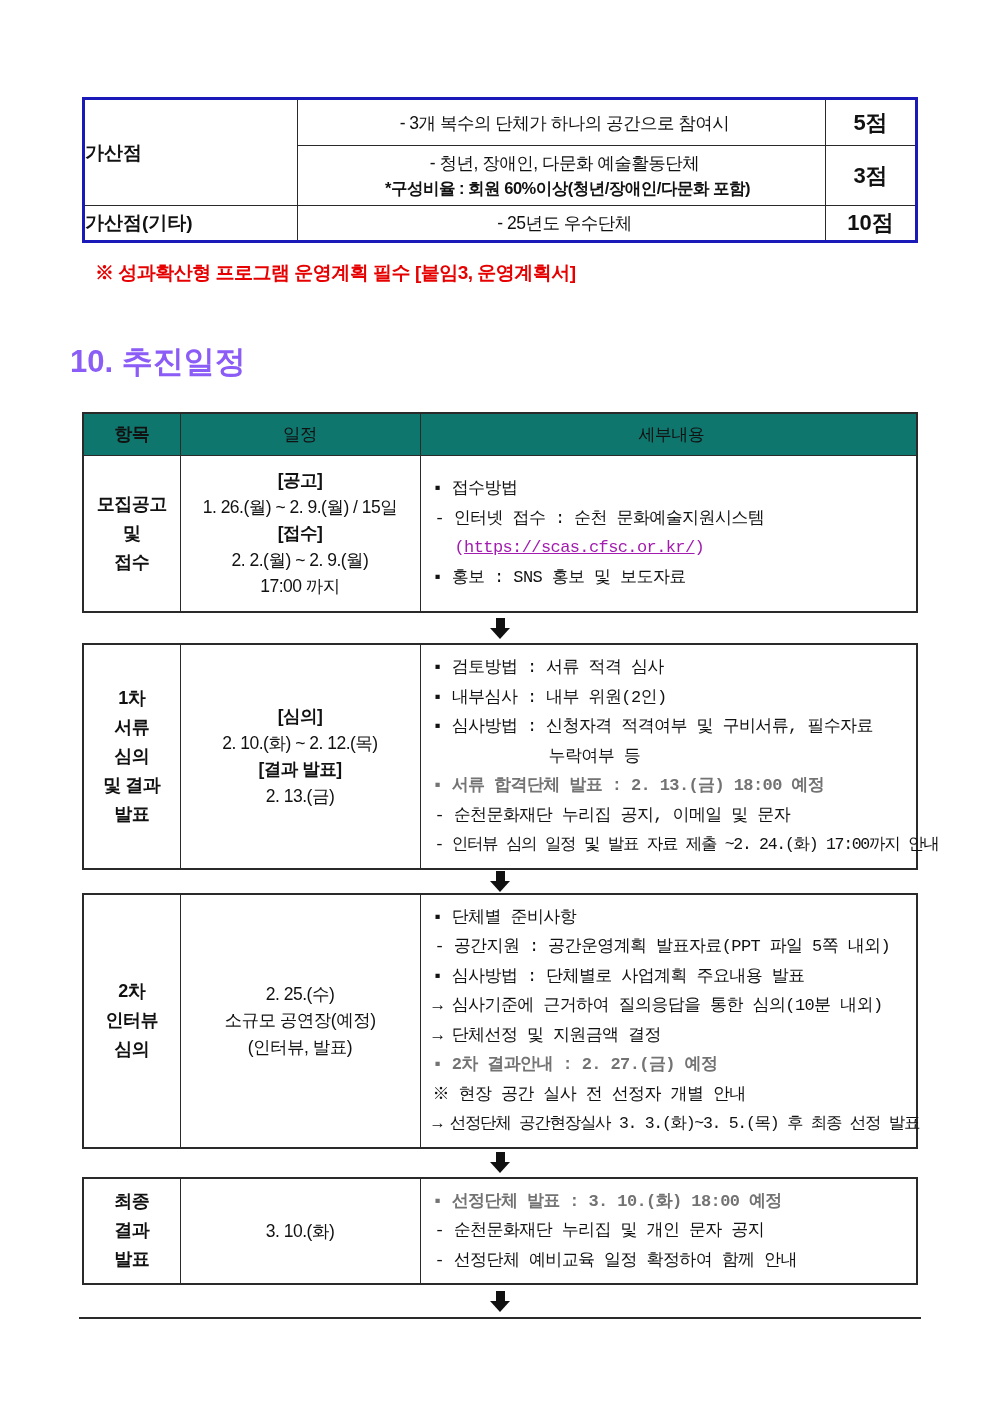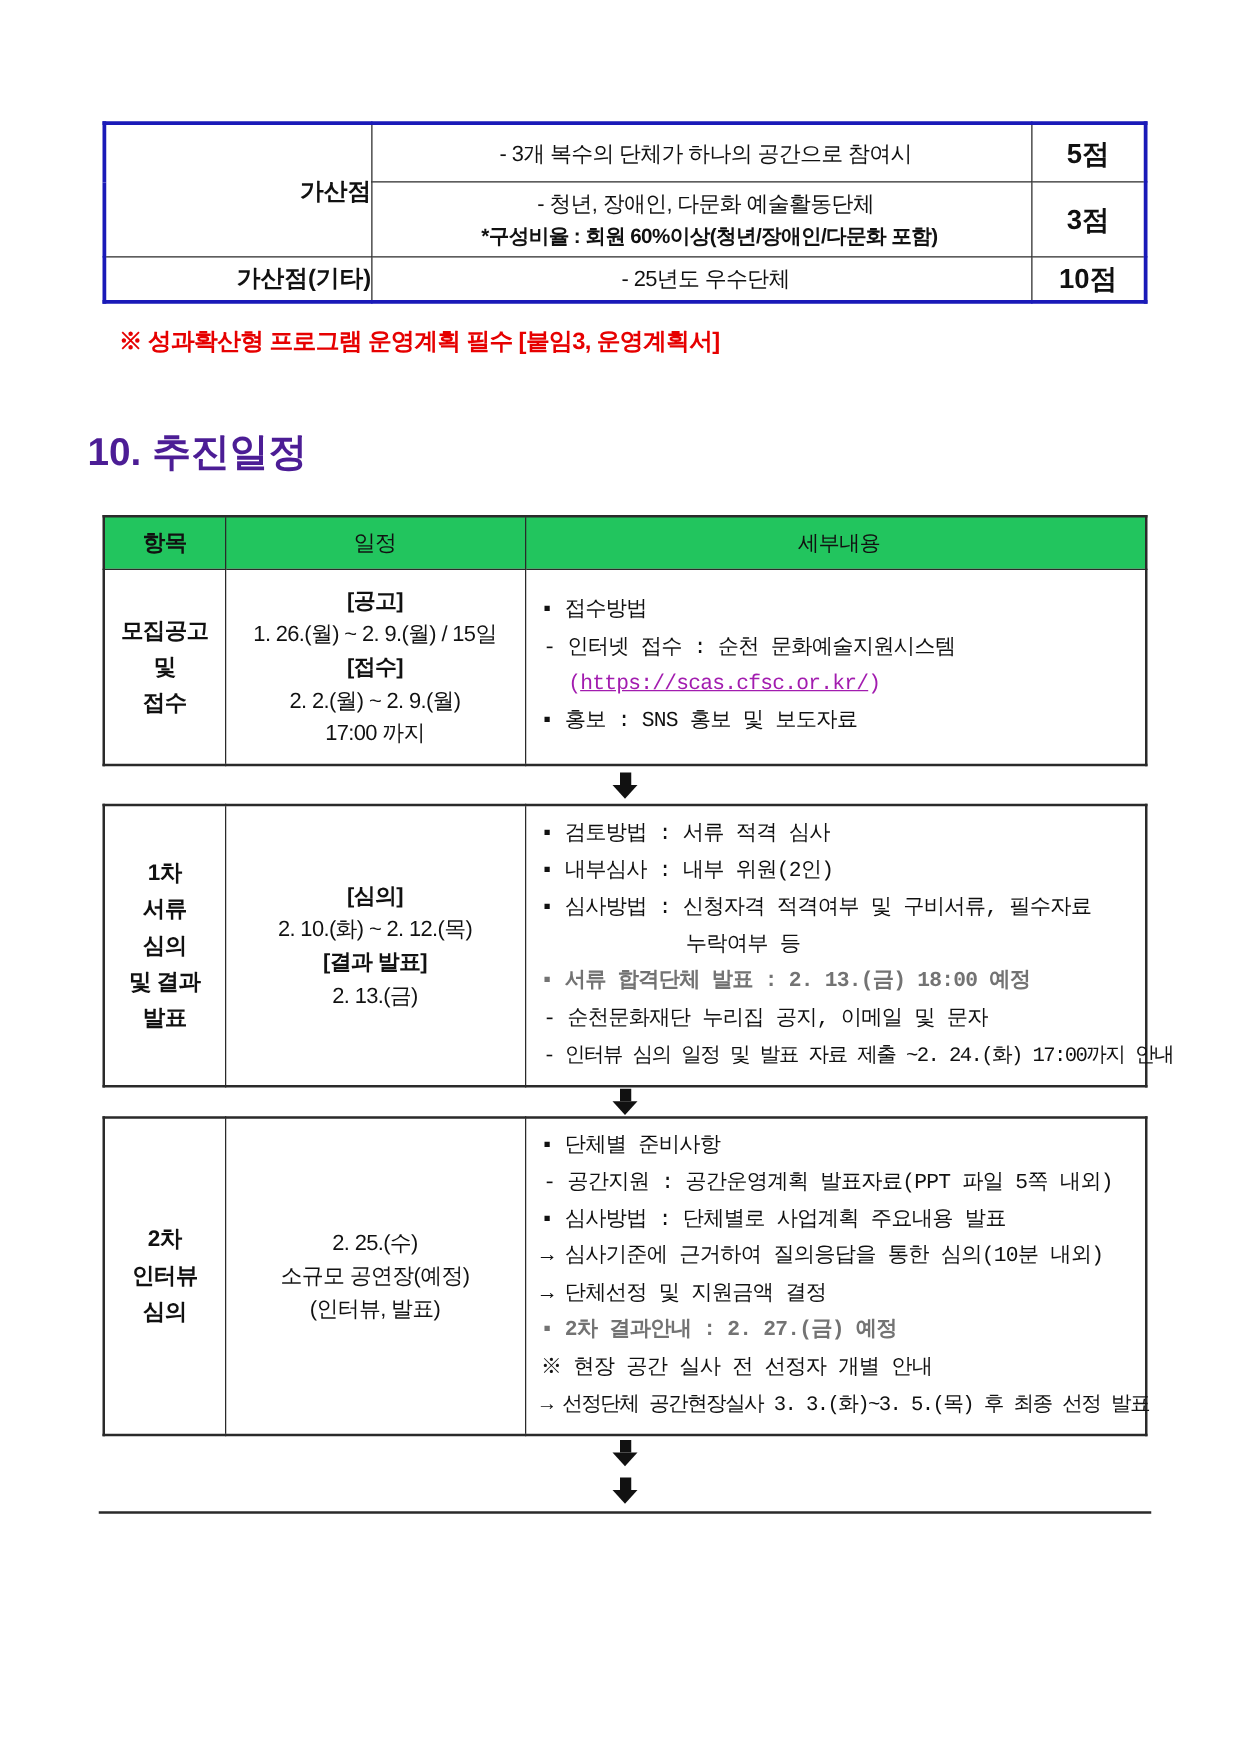--- a/index.html
+++ b/index.html
@@ -16,21 +16,21 @@
   table { border-collapse: collapse; }
   .bonus-table {
     width: 836px;
     border: 3px solid #1a1ab8;
   }
   .bonus-table td {
     border: 1.5px solid #2a2a2a;
     vertical-align: middle;
   }
   .bonus-table .label {
-    width: 214px; text-align: right;
+    width: 214px; text-align: left;
     font-size: 19px; font-weight: bold;
   }
   .bonus-table .desc {
     width: 528px; text-align: center; padding: 5px 8px 5px 14px;
     font-size: 17.5px; letter-spacing: -0.5px;
   }
   .bonus-table .desc .sub-bold { font-size: 16.5px; font-weight: bold; padding-left: 6px; margin-top: 3px; }
   .bonus-table .pts {
     width: 91px; text-align: center;
     font-size: 22px; font-weight: bold;
@@ -43,39 +43,39 @@
   .red-note {
     margin: 17px 0 0 13px;
     color: #e60000; font-weight: bold; font-size: 19px; letter-spacing: -0.5px;
   }
   .result-note { margin: 18px 0 0 3px; font-size: 20px; letter-spacing: -0.5px; }
   .result-note .sub { font-size: 17px; }
 
   
   .section-title {
     margin: 55px 0 0 -12px;
-    font-size: 31px; font-weight: bold; color: #4c1d95; letter-spacing: 0px;
+    font-size: 31px; font-weight: bold; color: #8b5cf6; letter-spacing: 0px;
   }
 
   
   .sched {
     width: 836px; table-layout: fixed;
     border: 2px solid #2a2a2a;
     margin-top: 0;
   }
   .sched td, .sched th { border: 1.4px solid #2a2a2a; vertical-align: middle; }
   .sched .c-item  { width: 97px;  text-align: center; font-size: 18px; font-weight: bold; letter-spacing: -0.5px; }
   .c-item div { line-height: 29px; }
   .sched .c-sched { width: 240px; text-align: center; font-size: 17.5px; letter-spacing: -0.5px; }
   .c-sched div { line-height: 26.5px; }
   .c-sched .bracket { font-weight: bold; }
   .sched .c-det   { text-align: left; padding: 8px 6px 8px 12px; font-size: 17px; letter-spacing: -0.6px; }
 
   .sched thead th {
-    height: 42px; background: #22c55e;
+    height: 42px; background: #0f766e;
     font-size: 18px; font-weight: normal; text-align: center;
   }
   .row-b1 { height: 157px; }
   .row-b2 { height: 218px; }
   .row-b3 { height: 232px; }
   .row-b4 { height: 100px; }
 
   .dl { line-height: 29.5px; white-space: nowrap; font-family: Liberation Mono, monospace; }
   .dl.dash   { padding-left: 2px; }
   .dl.blue   { color: #737373; font-weight: bold; }
@@ -232,20 +232,39 @@
     </tbody>
   </table>
 
   <div class="arrow-gap g3">
     <div class="down-arrow">
         <div class="stem"></div>
         <div class="head"></div>
       </div>
   </div>
 
+  <table class="sched">
+    <tbody>
+      <tr class="row-b4">
+        <td class="c-item">
+          <div>최종</div>
+          <div>결과</div>
+          <div>발표</div>
+        </td>
+        <td class="c-sched">
+          <div>3. 10.(화)</div>
+        </td>
+        <td class="c-det">
+          <div class="dl blue">▪ 선정단체 발표 : 3. 10.(화) 18:00 예정</div>
+          <div class="dl dash">- 순천문화재단 누리집 및 개인 문자 공지</div>
+          <div class="dl dash">- 선정단체 예비교육 일정 확정하여 함께 안내</div>
+        </td>
+      </tr>
+    </tbody>
+  </table>
 
   <div class="arrow-gap g4">
     <div class="down-arrow">
         <div class="stem"></div>
         <div class="head"></div>
       </div>
   </div>
 
   <div class="footer-rule"></div>
 

